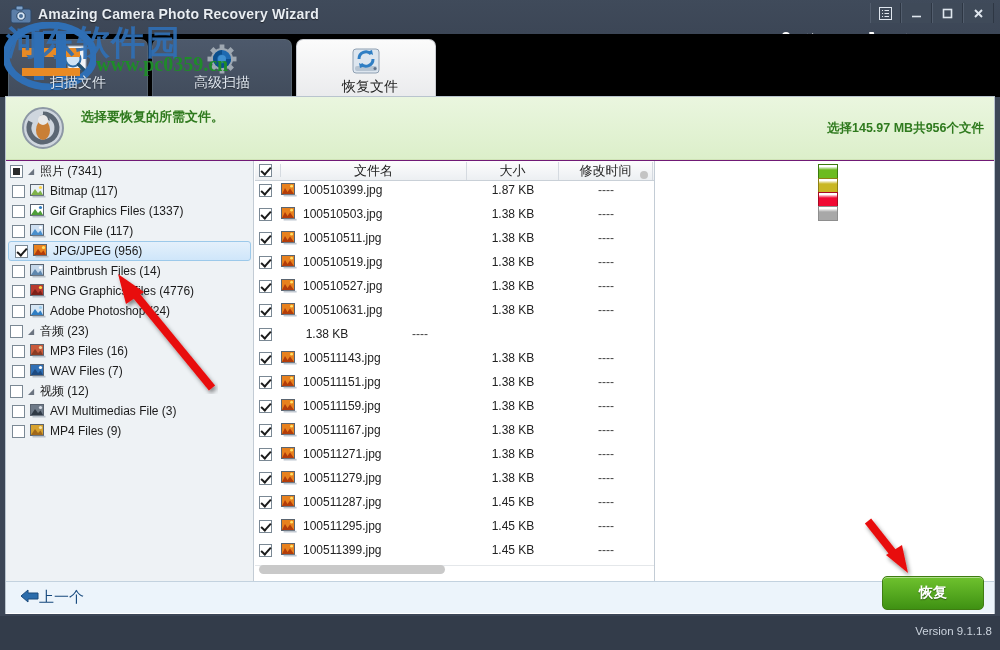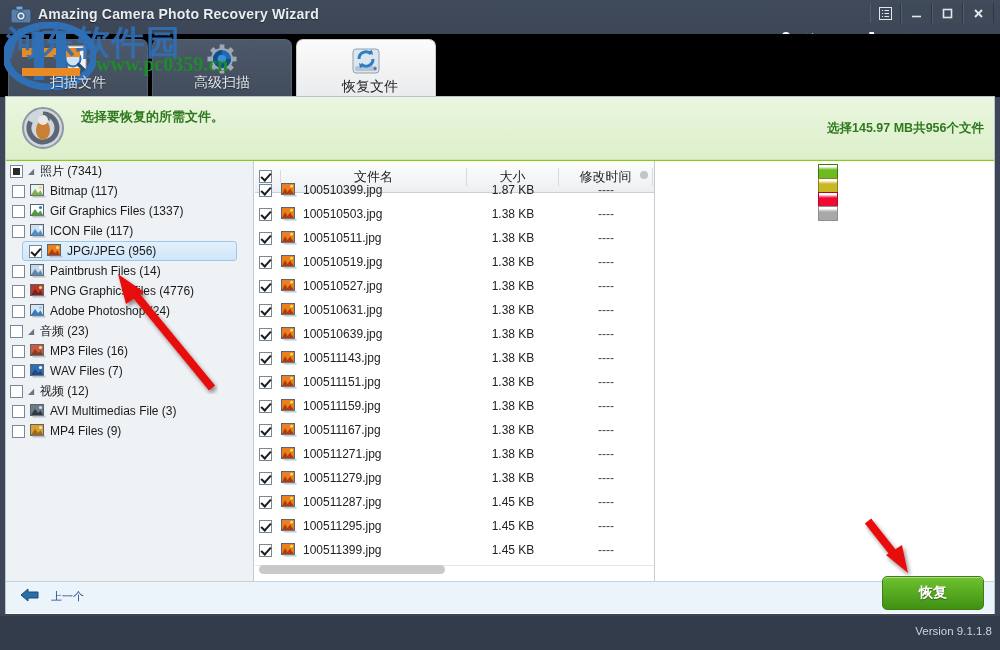--- a/index.html
+++ b/index.html
@@ -65,21 +65,21 @@
     color:#1d1d1d; height:62px; top:5px;
   }
   .tab.active .tlabel { text-shadow:none; font-weight:normal;margin-left:8px; }
   #tab0 { left:8px; }
   #tab1 { left:152px; }
   #tab2 { left:296px; }
 
   
   .panel {
     position:absolute; left:5px; top:96px; width:990px; height:518px;
-    background:#84cc16; border:1px solid #b9c4ce;
+    background:#701a75; border:1px solid #b9c4ce;
   }
   
   .infobar {
     position:absolute; left:0; top:0; width:988px; height:63px;
     background:linear-gradient(#eaf6df,#dcefca);
     border-bottom:1px solid #cfe3b6;
   }
   .info-icon { position:absolute; left:13px; top:8px; }
   .info-title {
     position:absolute; left:75px; top:11px;
@@ -99,21 +99,21 @@
   .tree {
     position:absolute; left:0; top:0; width:248px; height:421px;
     background:#eef2f5; border-right:1px solid #c3ccd5; overflow:hidden;
   }
   .tnode { position:relative; height:20px; display:flex; align-items:center; white-space:nowrap; }
   .tnode.group { padding-left:4px; }
   .tnode.child { padding-left:6px; }
   .tnode.sel {
     background:linear-gradient(#e4f0fb,#cfe6fa);
     border:1px solid #9cc9ea; border-radius:3px;
-    margin:0 16px; height:20px;
+    margin:0 2px; height:20px;
   }
   .cb {
     width:13px; height:13px; border:1px solid #7a8894; background:#fff;
     display:inline-block; position:relative; flex:0 0 auto; margin-right:5px;
   }
   .cb.checked:after{
     content:""; position:absolute; left:3px; top:0px; width:4px; height:8px;
     border:solid #1b1b1b; border-width:0 2px 2px 0; transform:rotate(42deg);
   }
   .cb.partial:after{
@@ -121,21 +121,21 @@
   }
   .tri { width:10px; flex:0 0 auto; color:#6b7480; font-size:8px; margin-right:2px;}
   .ficon { width:16px; height:14px; margin-right:4px; flex:0 0 auto; }
   .tlabeltxt { font-size:12px; color:#1a1a1a; }
 
   
   .list {
     position:absolute; left:249px; top:0; width:400px; height:421px;
     background:#fff; border-right:1px solid #c3ccd5; overflow:hidden;
   }
-  .lhead { display:flex; height:32px; background:linear-gradient(#fdfdfd,#eceff2);
+  .lhead { display:flex; height:20px; background:linear-gradient(#fdfdfd,#eceff2);
            border-bottom:1px solid #c9d0d7;align-items:center; }
   .lhead .hc { display:flex; align-items:center; justify-content:center;
                font-size:13px; color:#222; border-right:1px solid #d5dae0; }
   .hc0{width:26px;} .hc1{width:186px;} .hc2{width:92px;} .hc3{width:94px; border-right:none;}
   .rows { position:absolute; left:0; top:24px; width:400px; height:385px; overflow:hidden; }
   .row { display:flex; height:24px; align-items:center; }
   .row .c0 { width:26px; display:flex; justify-content:center; }
   .row .c1 { width:186px; display:flex; align-items:center; gap:5px; font-size:12px;}
   .row .c2 { width:92px; text-align:center; font-size:12px;}
   .row .c3 { width:94px; text-align:center; font-size:12px; color:#444;}
@@ -153,22 +153,22 @@
   
   .preview { position:absolute; left:650px; top:0; width:338px; height:421px; background:#fff; }
   .swatches { position:absolute; left:162px; top:3px; width:20px; }
   .sw { width:20px; height:15px; border:1px solid #777; margin-bottom:-1px;}
 
   
   .footer {
     position:absolute; left:0; bottom:0; width:988px; height:32px;
     background:#ecf4fb; border-top:1px solid #c3d2df;
   }
-  .backlink { position:absolute; left:14px; top:6px; display:flex; align-items:center; gap:12px;
-              color:#14477c; font-size:11px; cursor:pointer;}
+  .backlink { position:absolute; left:14px; top:6px; display:flex; align-items:center; gap:0;
+              color:#14477c; font-size:15px; cursor:pointer;}
   .recbtn {
     position:absolute; right:10px; top:-6px; width:102px; height:34px;
     border-radius:5px; border:1px solid #3f7d12;
     background:linear-gradient(#6fc22e,#3f9113);
     color:#fff; font-size:14px; font-weight:bold;
     display:flex; align-items:center; justify-content:center;
     text-shadow:0 1px 1px rgba(0,0,0,.45); cursor:pointer;
     box-shadow: inset 0 1px 0 rgba(255,255,255,.45);
   }
 
@@ -615,31 +615,20 @@
                 </span>
                 <span>100510631.jpg</span>
               </div>
               <div class="c2">1.38 KB</div>
               <div class="c3">----</div>
             </div>
             <div class="row">
               <div class="c0">
                 <span class="cb checked"></span>
               </div>
-              <div class="c1">
-                <span style="display: flex;">
-                  <svg class="thumb" viewBox="0 0 17 14">
-                    <rect x="0.5" y="0.5" width="13" height="11" fill="#e8811e" stroke="#5a6470"></rect>
-                    <path d="M1 11 L4 5 L6.5 9 L9 5.5 L13 11 Z" fill="#b33c0a"></path>
-                    <circle cx="10.6" cy="3.2" r="1.4" fill="#ffe066"></circle>
-                    <rect x="2.6" y="11.8" width="13" height="1.7" fill="#c0c8d1"></rect>
-                  </svg>
-                </span>
-                <span>100510639.jpg</span>
-              </div>
               <div class="c2">1.38 KB</div>
               <div class="c3">----</div>
             </div>
             <div class="row">
               <div class="c0">
                 <span class="cb checked"></span>
               </div>
               <div class="c1">
                 <span style="display: flex;">
                   <svg class="thumb" viewBox="0 0 17 14">

